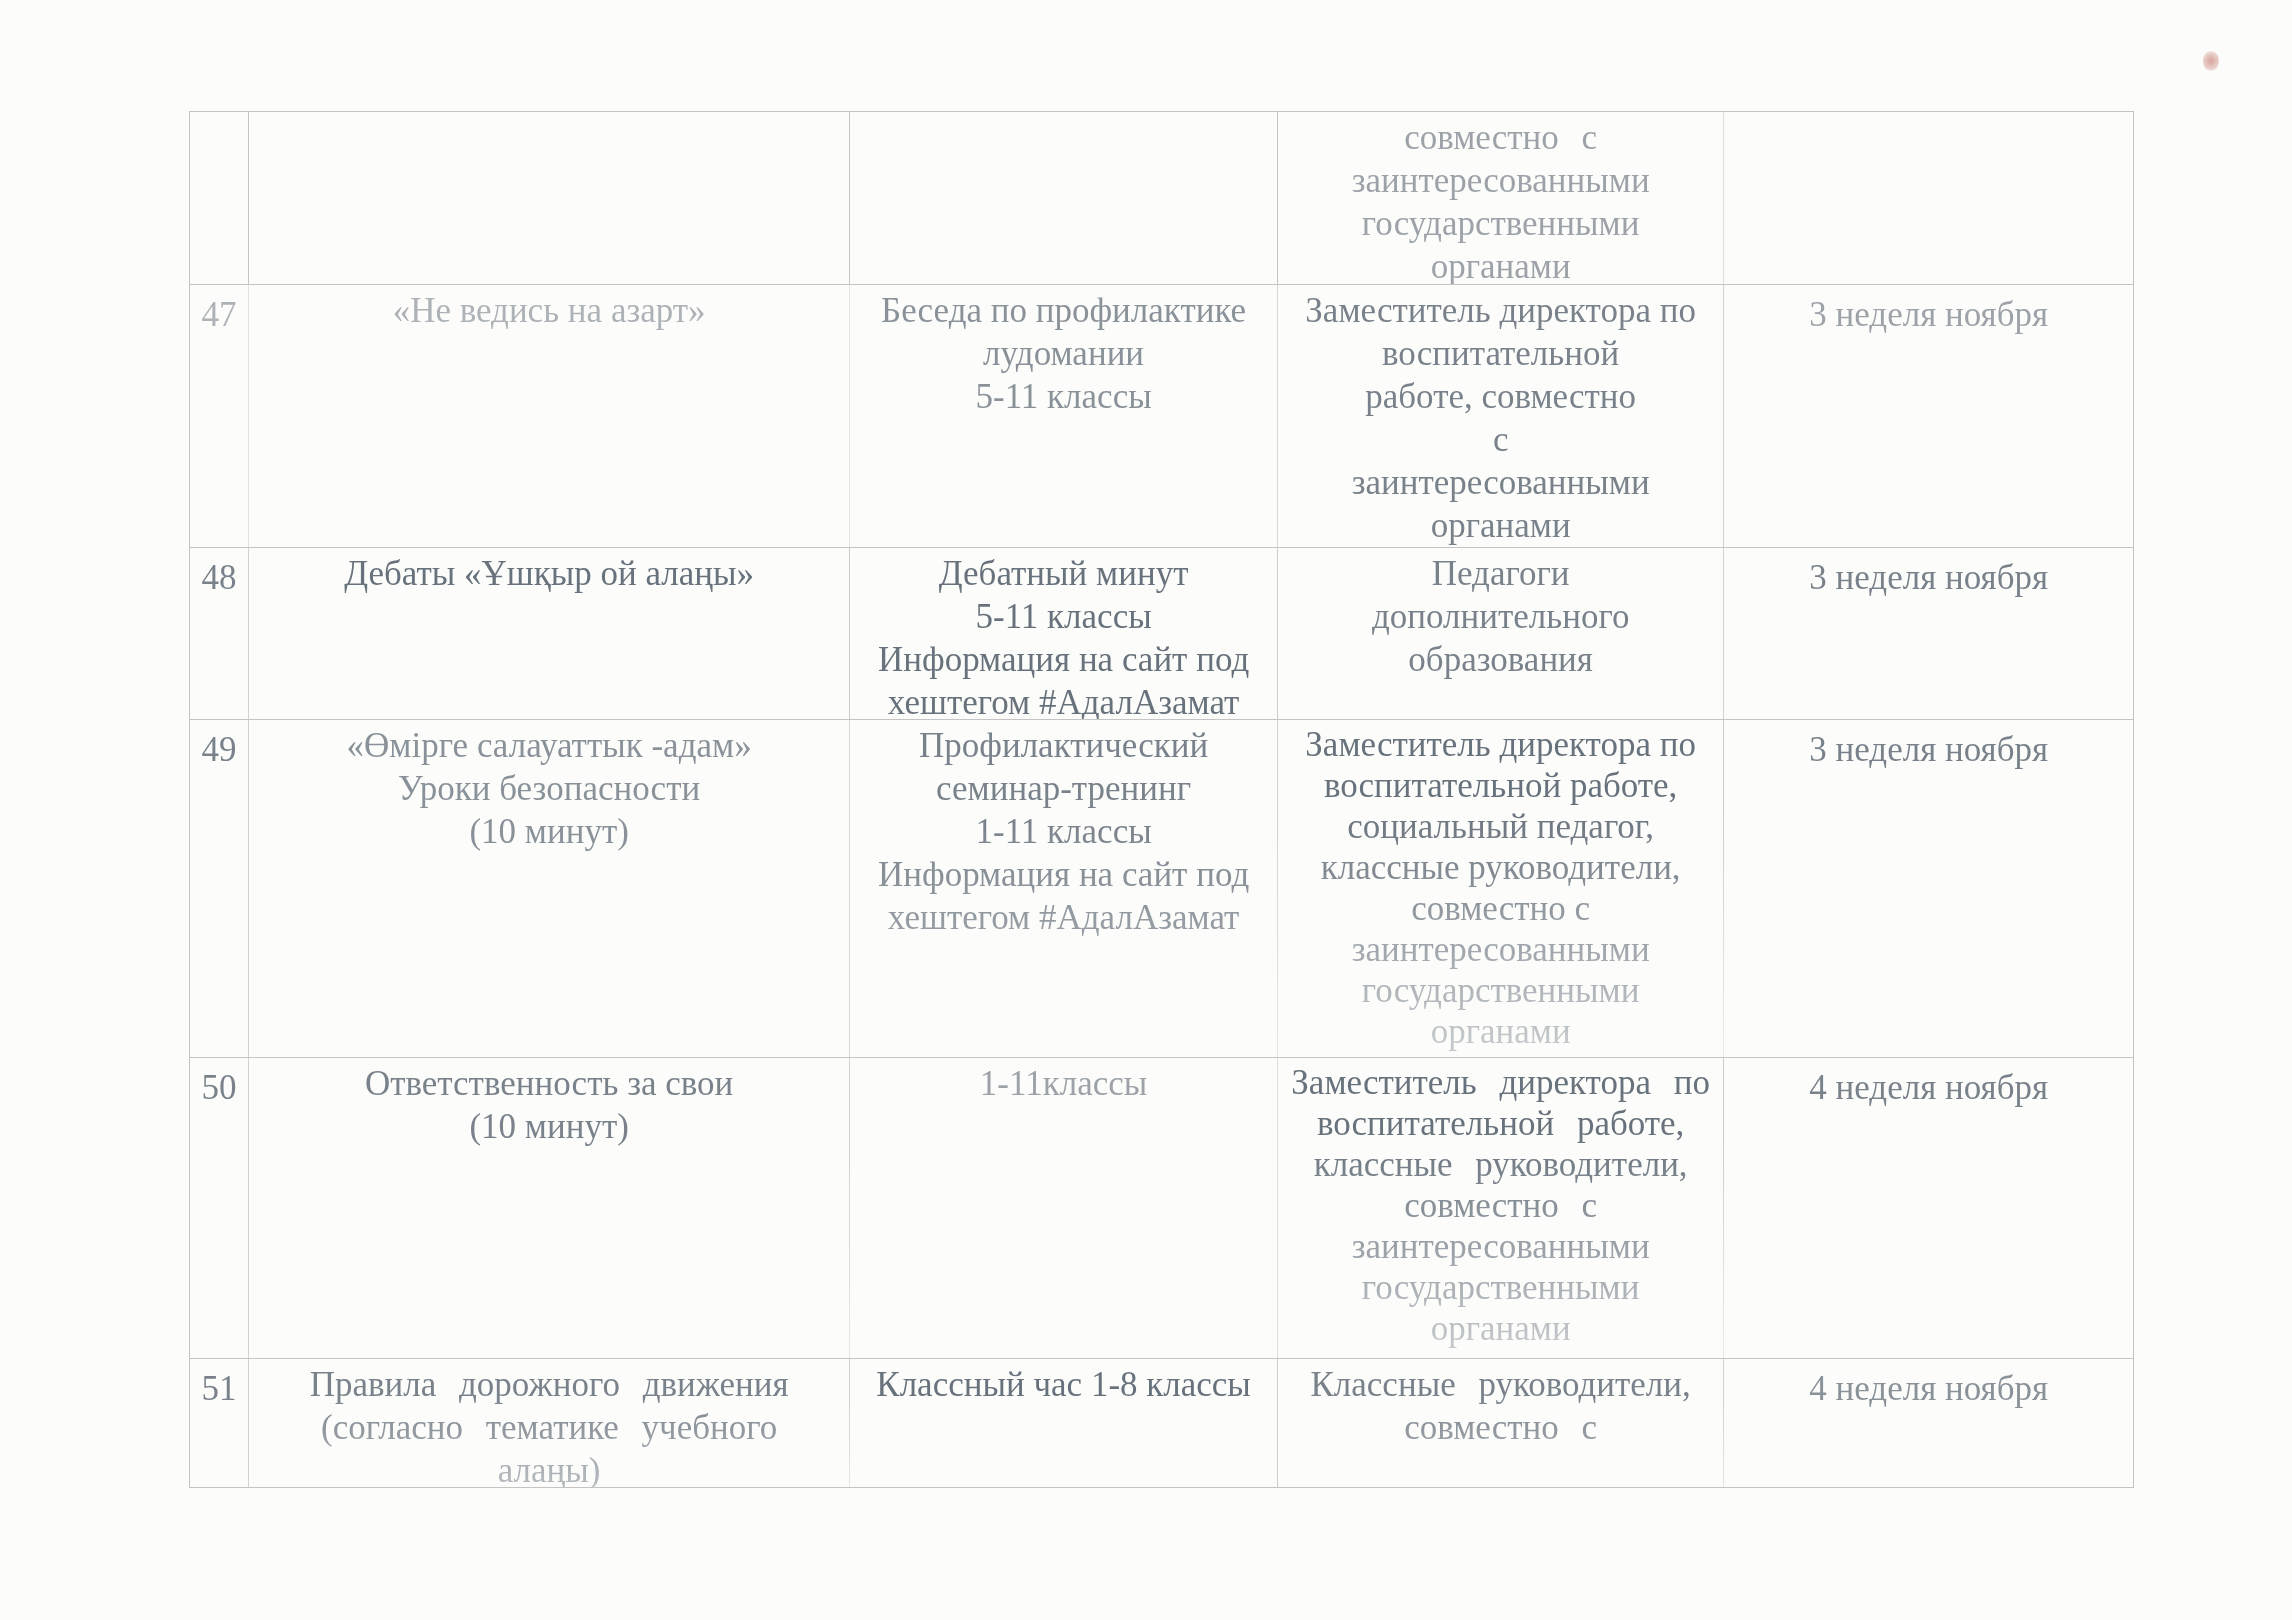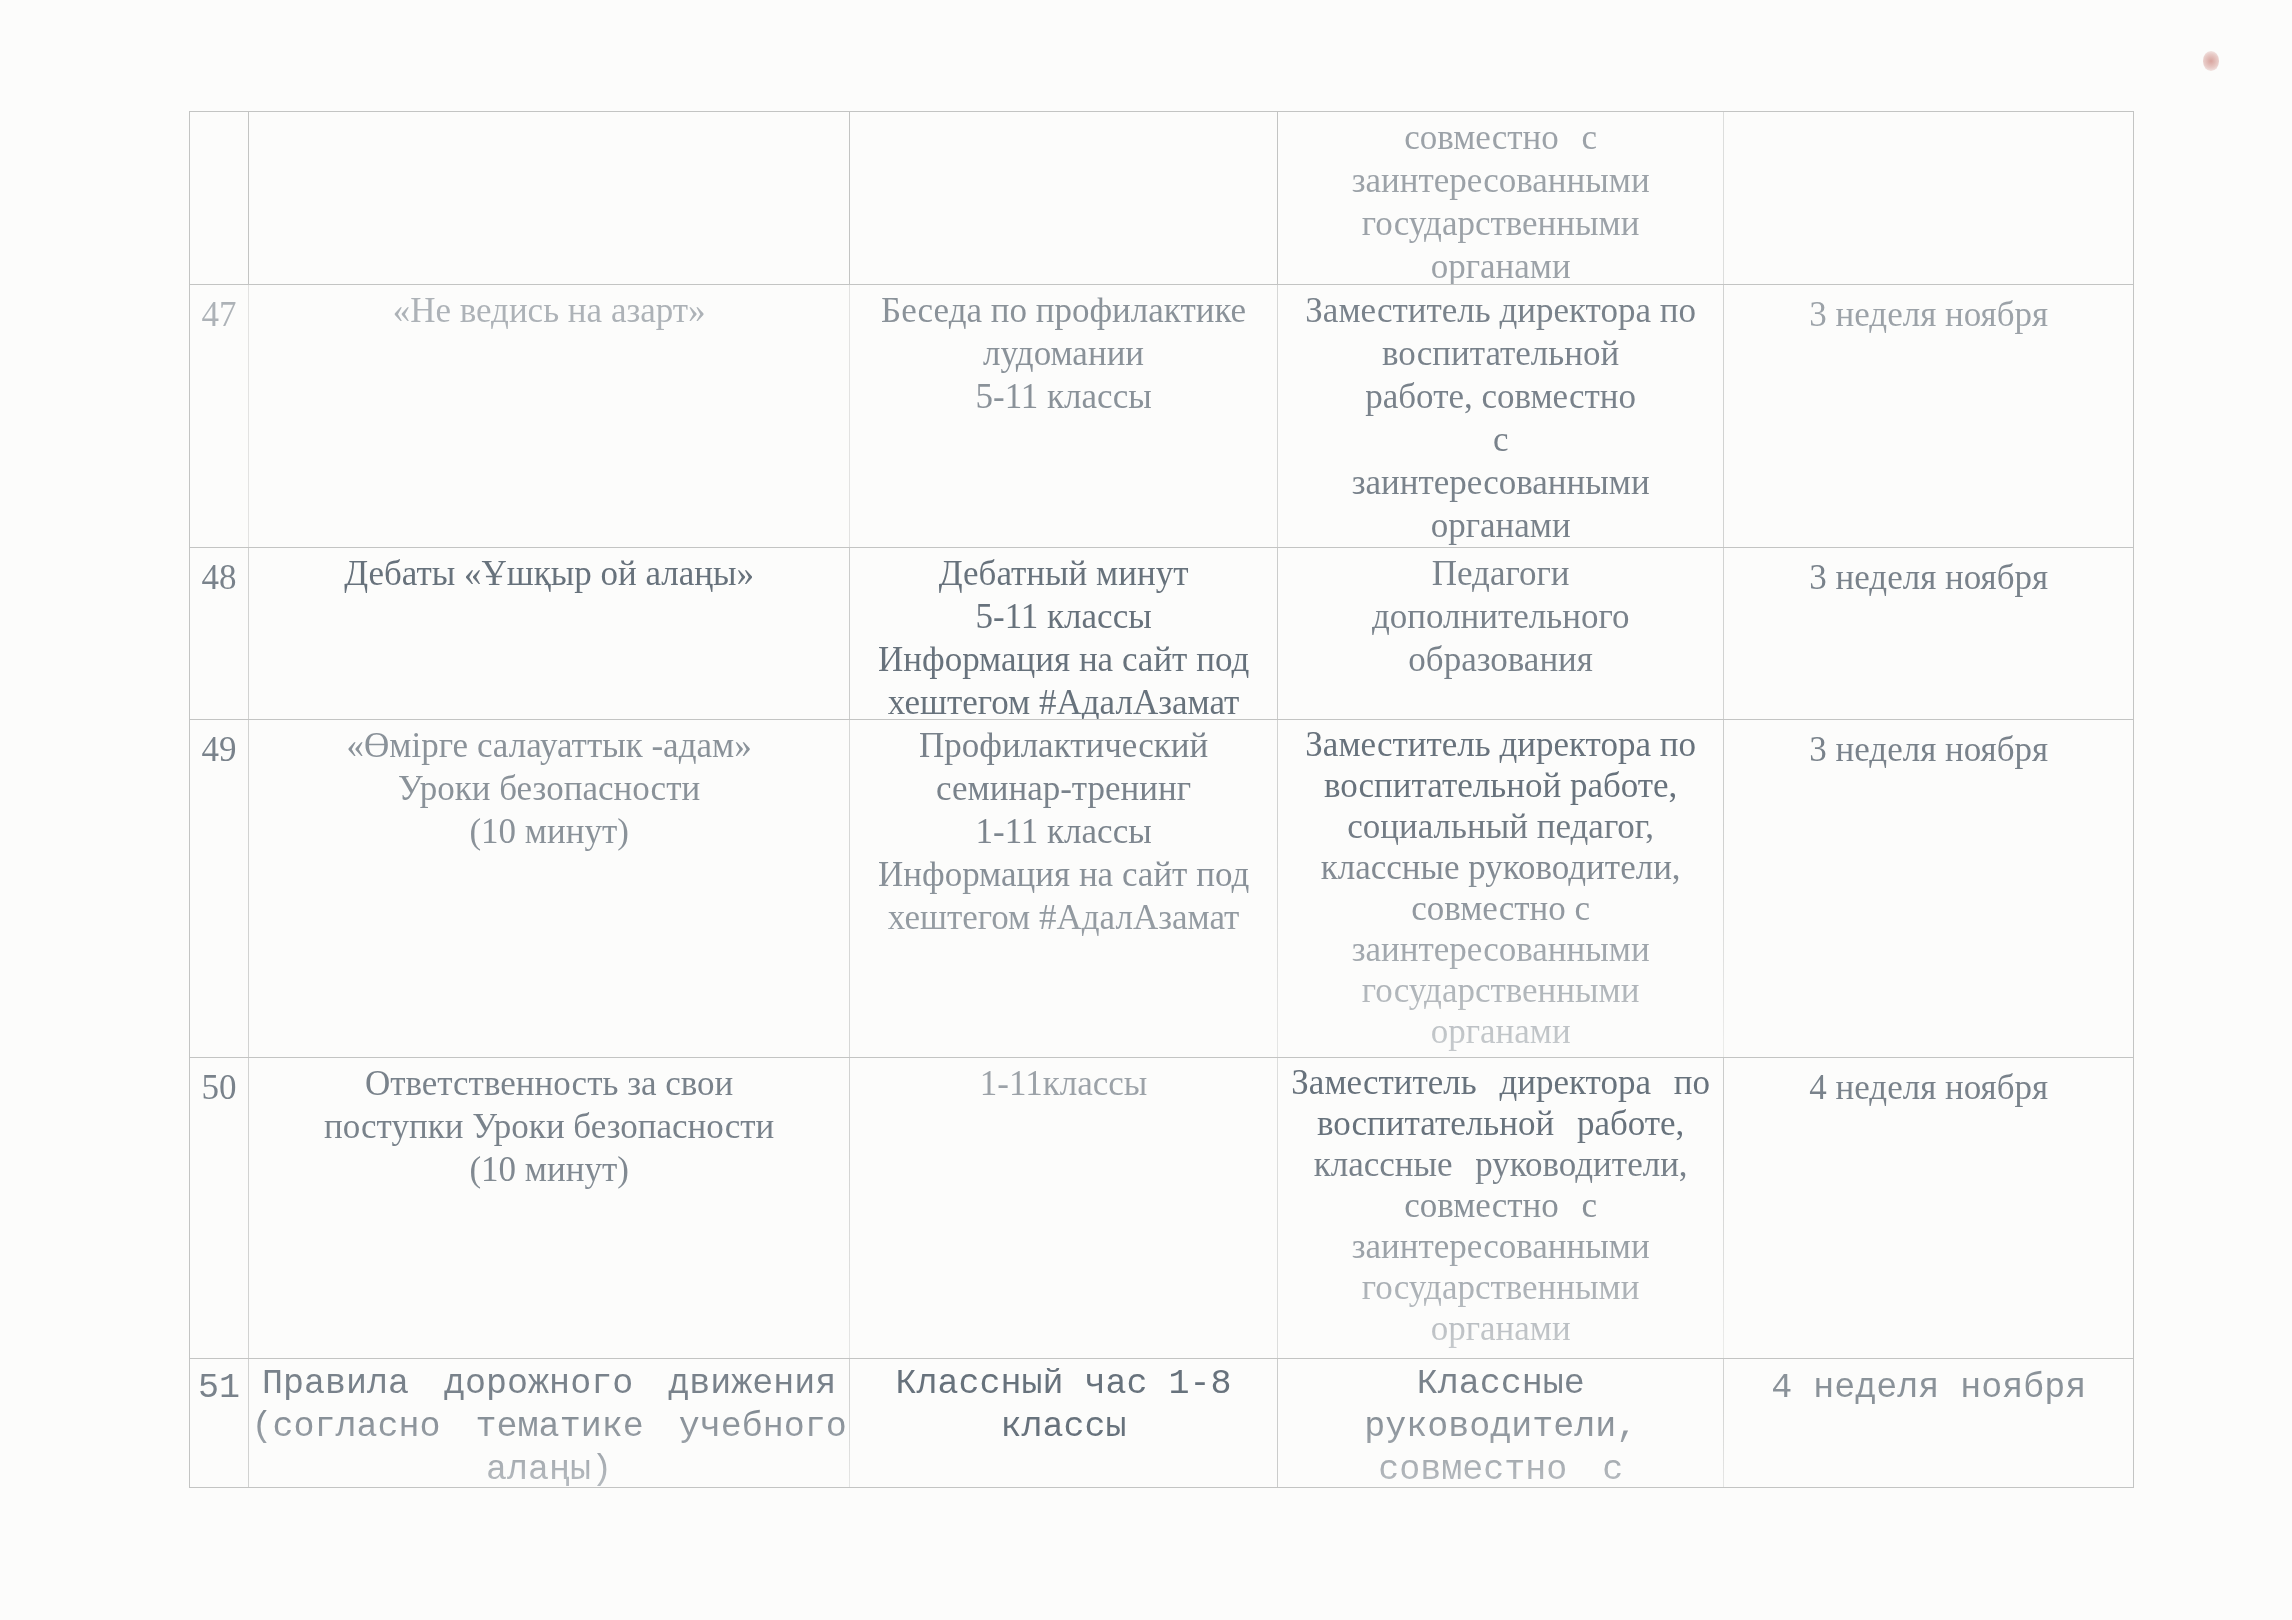--- a/index.html
+++ b/index.html
@@ -37,21 +37,21 @@
   .c1{width:59px;padding-top:7.8px;}
   .c2{width:602px;}
   .c3{width:428px;}
   .c4{width:447px;}
   .c5{width:409px;padding-top:7.8px;}
   .r0{height:173px;}
   .r1{height:263px;}
   .r2{height:172px;}
   .r3{height:338px;}
   .r4{height:301px;}
-  .r5{height:128px;font-family:Liberation Mono, monospace;}
+  .r5{height:128px;}
   .tight{line-height:41px;}
   .ink-85{opacity:.85}
   .ink-75{opacity:.75}
   .ink-65{opacity:.65}
   .ink-55{opacity:.55}
   .ink-45{opacity:.45}
   .ws{word-spacing:.4em;}
   .fade-down{
     -webkit-mask-image:linear-gradient(180deg,#000 25%,rgba(0,0,0,.38) 95%);
     mask-image:linear-gradient(180deg,#000 25%,rgba(0,0,0,.38) 95%);
@@ -152,21 +152,20 @@
           <div>государственными</div>
           <div>органами</div>
         </div>
       <div class="cell c5 ink-75">3 неделя ноября</div>
     </div>
 
     <div class="row r4">
       <div class="cell c1 ink-75">50</div>
       <div class="cell c2 ink-75 fade-mild">
           <div>Ответственность за свои</div>
-          <div>поступки Уроки безопасности</div>
           <div>(10 минут)</div>
         </div>
       <div class="cell c3 ink-55">
           <div>1-11классы</div>
         </div>
       <div class="cell c4 ink-85 fade-down tight ws">
           <div>Заместитель директора по</div>
           <div>воспитательной работе,</div>
           <div>классные руководители,</div>
           <div>совместно с</div>

